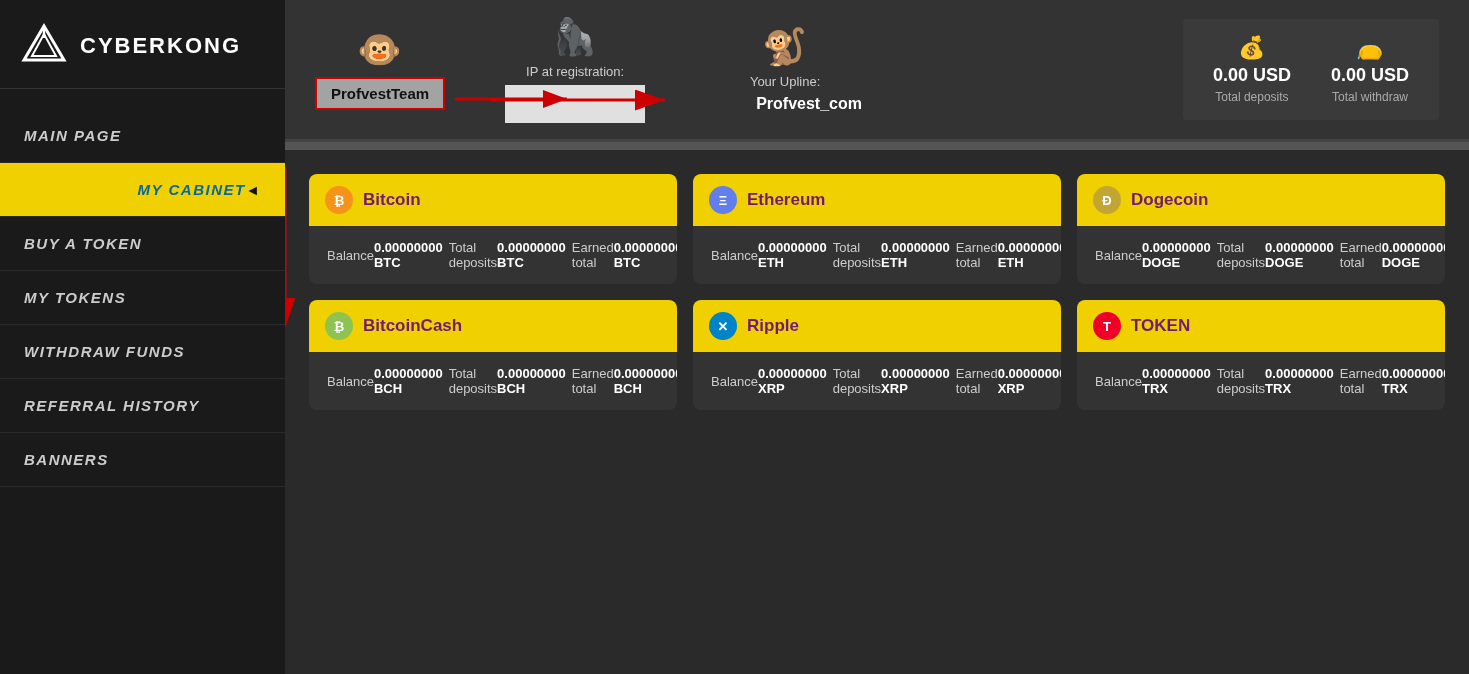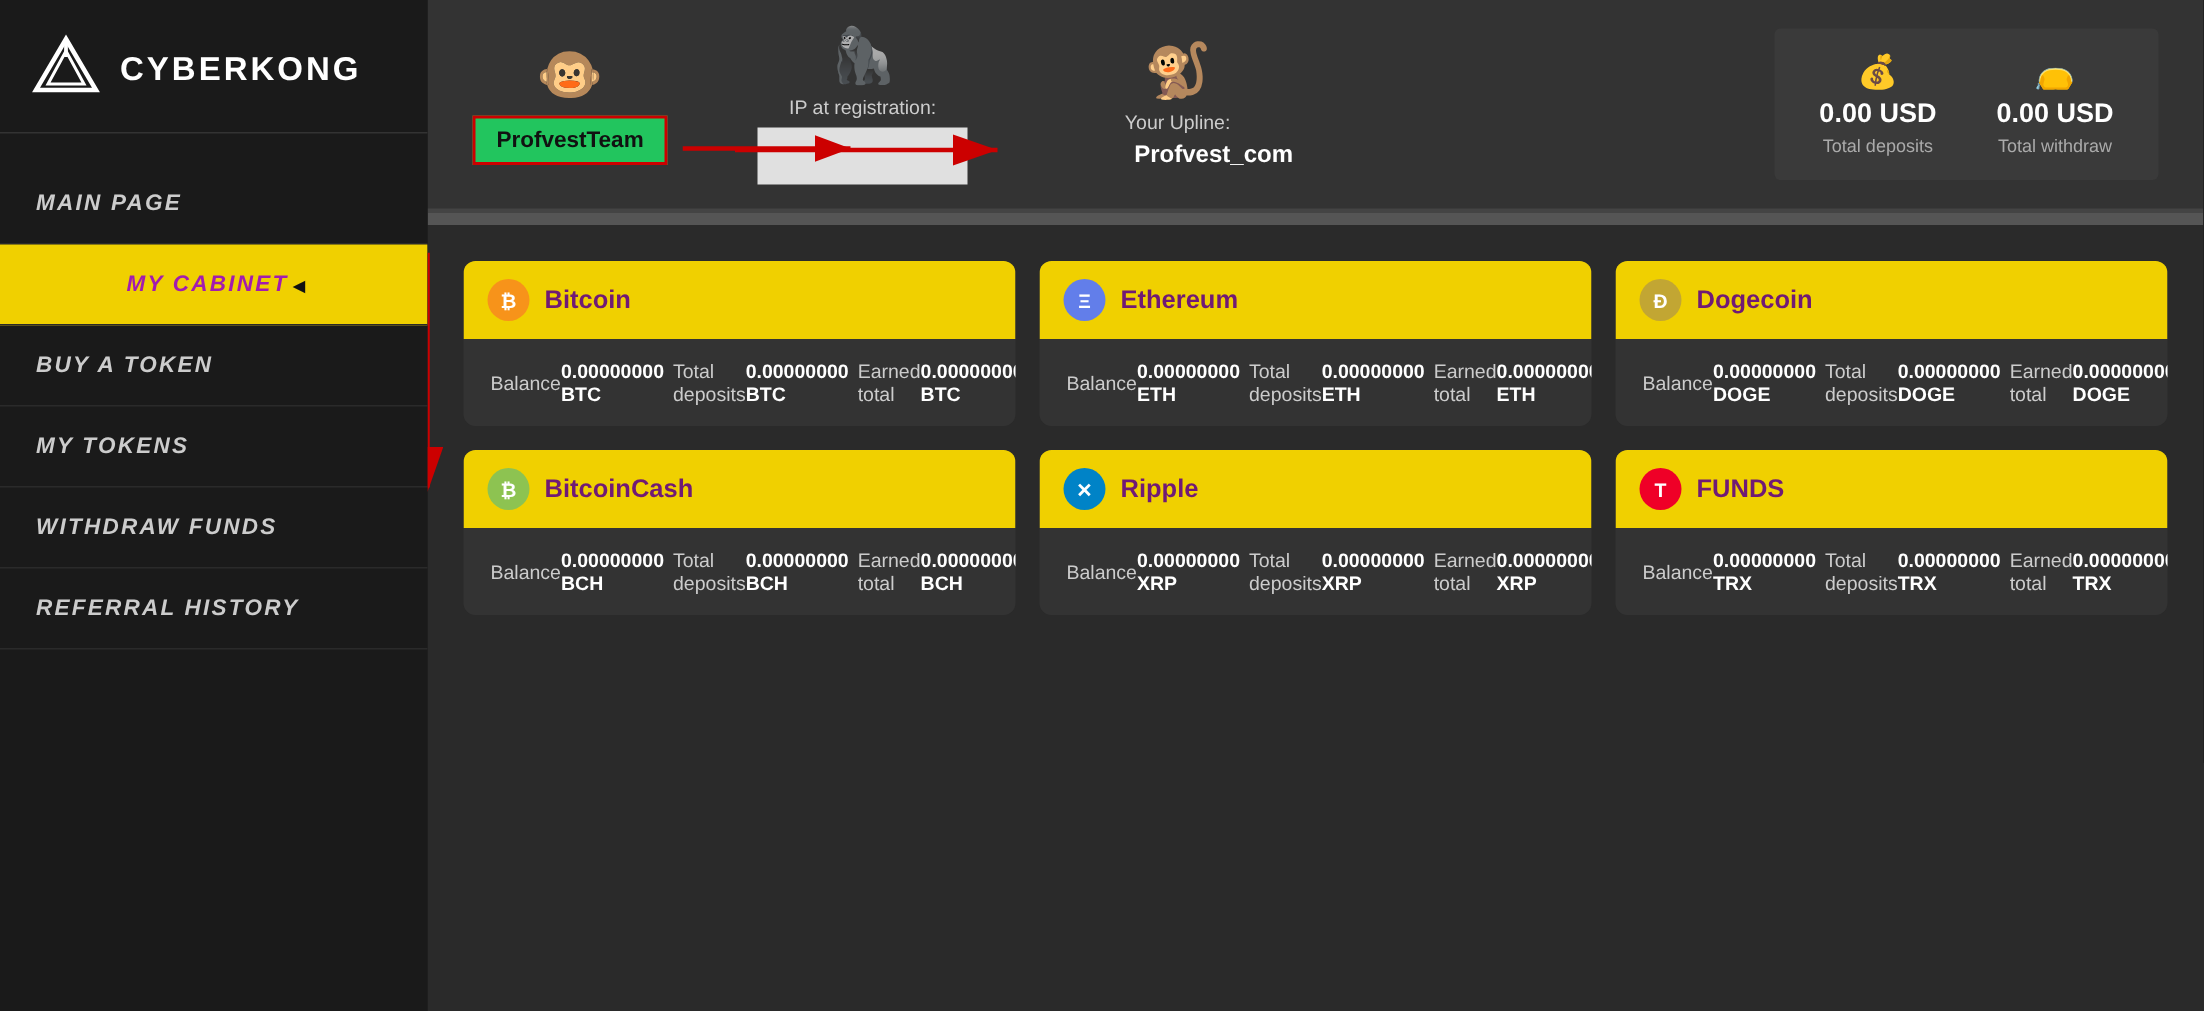--- a/index.html
+++ b/index.html
@@ -51,24 +51,24 @@
       font-weight: 700;
       letter-spacing: 1.5px;
       color: #ccc;
       cursor: pointer;
       border-bottom: 1px solid #2a2a2a;
       text-transform: uppercase;
       position: relative;
     }
     .nav-item.active {
       background: #f0d000;
-      color: #a21caf;
-      display: flex;
-      align-items: center;
-      justify-content: center;
+      color: #0369a1;
+      display: flex;
+      align-items: center;
+      justify-content: flex-end;
       padding-left: 31px;
     }
     .nav-item.active::after {
       content: '◄';
       font-size: 14px;
       color: #111;
     }
 
     
     .main {
@@ -88,21 +88,21 @@
       gap: 40px;
       min-height: 100px;
       border-bottom: 3px solid #444;
     }
     .header-username-box {
       border: 2px solid #cc0000;
       padding: 6px 14px;
       font-size: 15px;
       font-weight: 700;
       color: #111;
-      background: #22c55e;
+      background: #a3a3a3;
       cursor: pointer;
     }
     .header-icon {
       font-size: 36px;
       color: #f0d000;
     }
     .header-ip-block {
       display: flex;
       flex-direction: column;
       align-items: center;
@@ -276,20 +276,23 @@
     </div>
     <div class="nav-item">
       <span>MY TOKENS</span>
     </div>
     <div class="nav-item">
       <span>WITHDRAW FUNDS</span>
     </div>
     <div class="nav-item">
       <span>REFERRAL HISTORY</span>
     </div>
+    <div class="nav-item">
+      <span>BANNERS</span>
+    </div>
   </nav>
 </div>
 
 <div class="main-wrapper">
 
   <svg class="arrow-svg" width="1184" height="280" viewBox="0 0 1184 280">
 
     <defs>
       <marker id="arrowhead1" markerWidth="10" markerHeight="7" refX="10" refY="3.5" orient="auto">
         <polygon points="0 0, 10 3.5, 0 7" fill="#cc0000"></polygon>
@@ -476,21 +479,21 @@
             <div class="card-row">
               <span class="card-row-label">Earned total</span>
               <span class="card-row-value">0.00000000 XRP</span>
             </div>
           </div>
         </div>
 
         <div class="crypto-card">
           <div class="card-header">
             <div class="coin-icon-circle trx-bg">T</div>
-            <span class="card-header-name">FUNDS</span>
+            <span class="card-header-name">TOKEN</span>
           </div>
           <div class="card-body">
             <div class="card-row">
               <span class="card-row-label">Balance</span>
               <span class="card-row-value">0.00000000 TRX</span>
             </div>
             <div class="card-row">
               <span class="card-row-label">Total deposits</span>
               <span class="card-row-value">0.00000000 TRX</span>
             </div>

